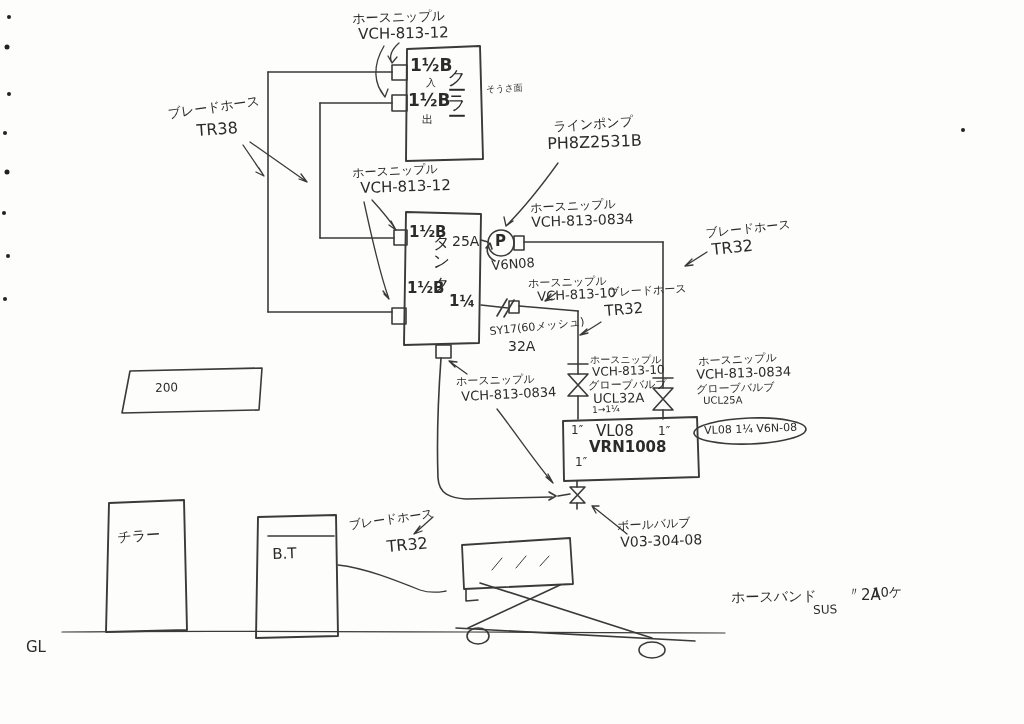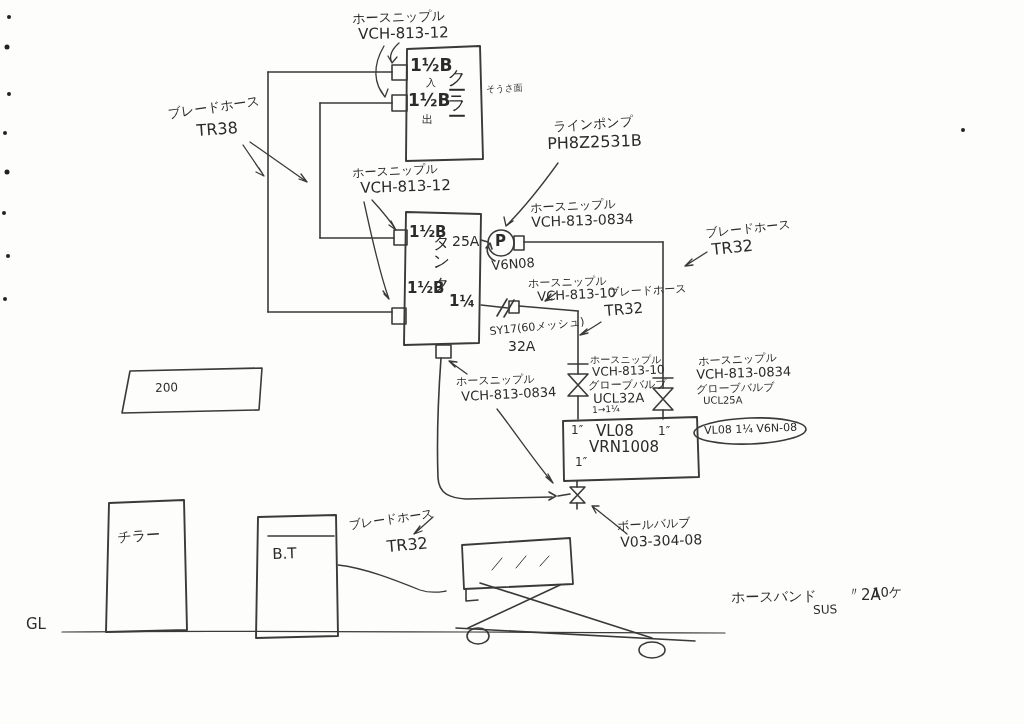--- a/index.html
+++ b/index.html
@@ -195,36 +195,36 @@
 <span class="lbl" style="left:592px;top:406px;font-size:9px;transform:rotate(-3deg)">1→1¼</span>
 
 <span class="lbl" style="left:698px;top:356px;font-size:11px;transform:rotate(-3deg)">ホースニップル</span>
 <span class="lbl" style="left:696px;top:368px;font-size:13px;transform:rotate(-2deg)">VCH-813-0834</span>
 <span class="lbl" style="left:696px;top:384px;font-size:11px;transform:rotate(-2deg)">グローブバルブ</span>
 <span class="lbl" style="left:703px;top:396px;font-size:10px;transform:rotate(-1deg)">UCL25A</span>
 <span class="lbl" style="left:704px;top:425px;font-size:11px;transform:rotate(-2deg)">VL08 1¼ V6N-08</span>
 
 <span class="lbl" style="left:571px;top:424px;font-size:12px">1″</span>
 <span class="lbl" style="left:596px;top:424px;font-size:15px;font-weight:400">VL08</span>
-<span class="lbl" style="left:589px;top:440px;font-size:15px;font-weight:400">VRN1008</span>
+<span class="lbl" style="left:589px;top:440px;font-size:15px;font-weight:700">VRN1008</span>
 <span class="lbl" style="left:658px;top:425px;font-size:12px">1″</span>
 <span class="lbl" style="left:575px;top:456px;font-size:12px">1″</span>
 
 <span class="lbl" style="left:617px;top:520px;font-size:12px;transform:rotate(-3deg)">ボールバルブ</span>
 <span class="lbl" style="left:620px;top:535px;font-size:14px;transform:rotate(-2deg)">V03-304-08</span>
 
 <span class="lbl" style="left:348px;top:519px;font-size:12px;transform:rotate(-8deg)">ブレードホース</span>
 <span class="lbl" style="left:386px;top:539px;font-size:16px;transform:rotate(-5deg)">TR32</span>
 
 <span class="lbl" style="left:155px;top:382px;font-size:12px;transform:rotate(-2deg)">200</span>
 
 <span class="lbl" style="left:117px;top:530px;font-size:14px;transform:rotate(-4deg)">チラー</span>
 <span class="lbl" style="left:272px;top:547px;font-size:15px;transform:rotate(-2deg)">B.T</span>
 
-<span class="lbl" style="left:26px;top:617px;font-size:15px">GL</span>
+<span class="lbl" style="left:26px;top:640px;font-size:15px">GL</span>
 
 <span class="lbl" style="left:731px;top:590px;font-size:14px;transform:rotate(-1deg)">ホースバンド</span>
 <span class="lbl" style="left:861px;top:588px;font-size:15px">2A</span>
 <span class="lbl" style="left:848px;top:586px;font-size:12px">〃</span>
 <span class="lbl" style="left:872px;top:586px;font-size:13px;transform:rotate(-2deg)">10ケ</span>
 <span class="lbl" style="left:813px;top:604px;font-size:12px;transform:rotate(-2deg)">SUS</span>
 
 </div>
 
 </body></html>

